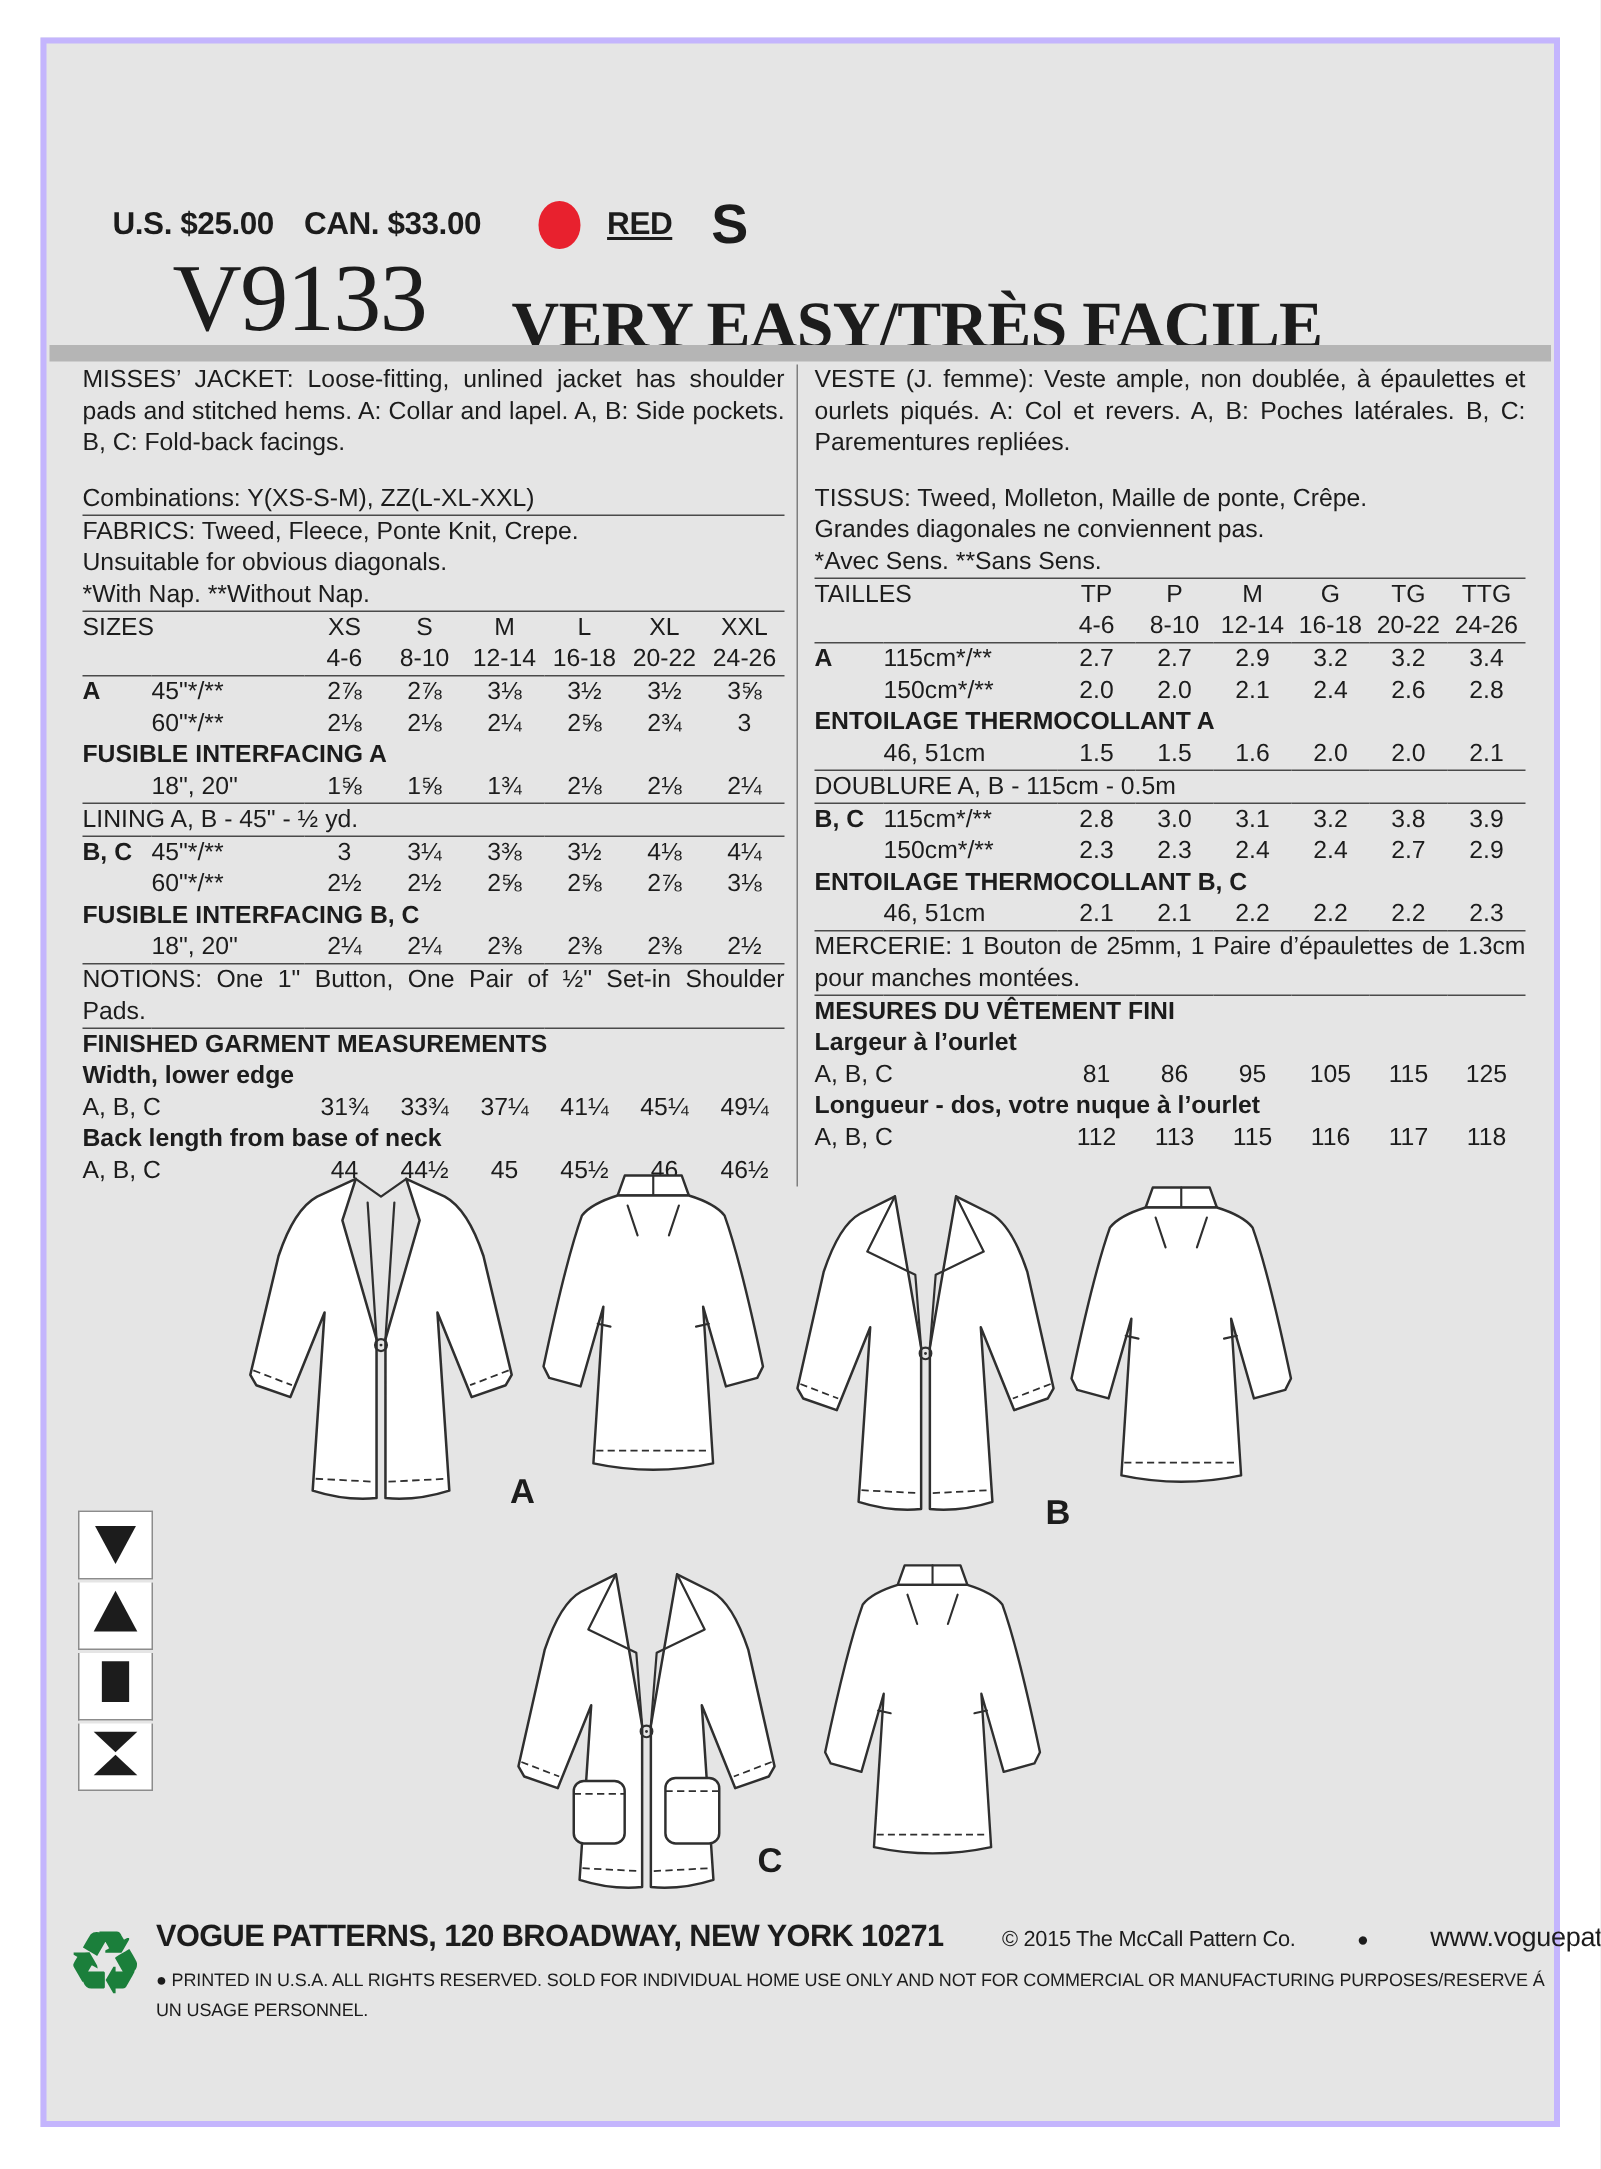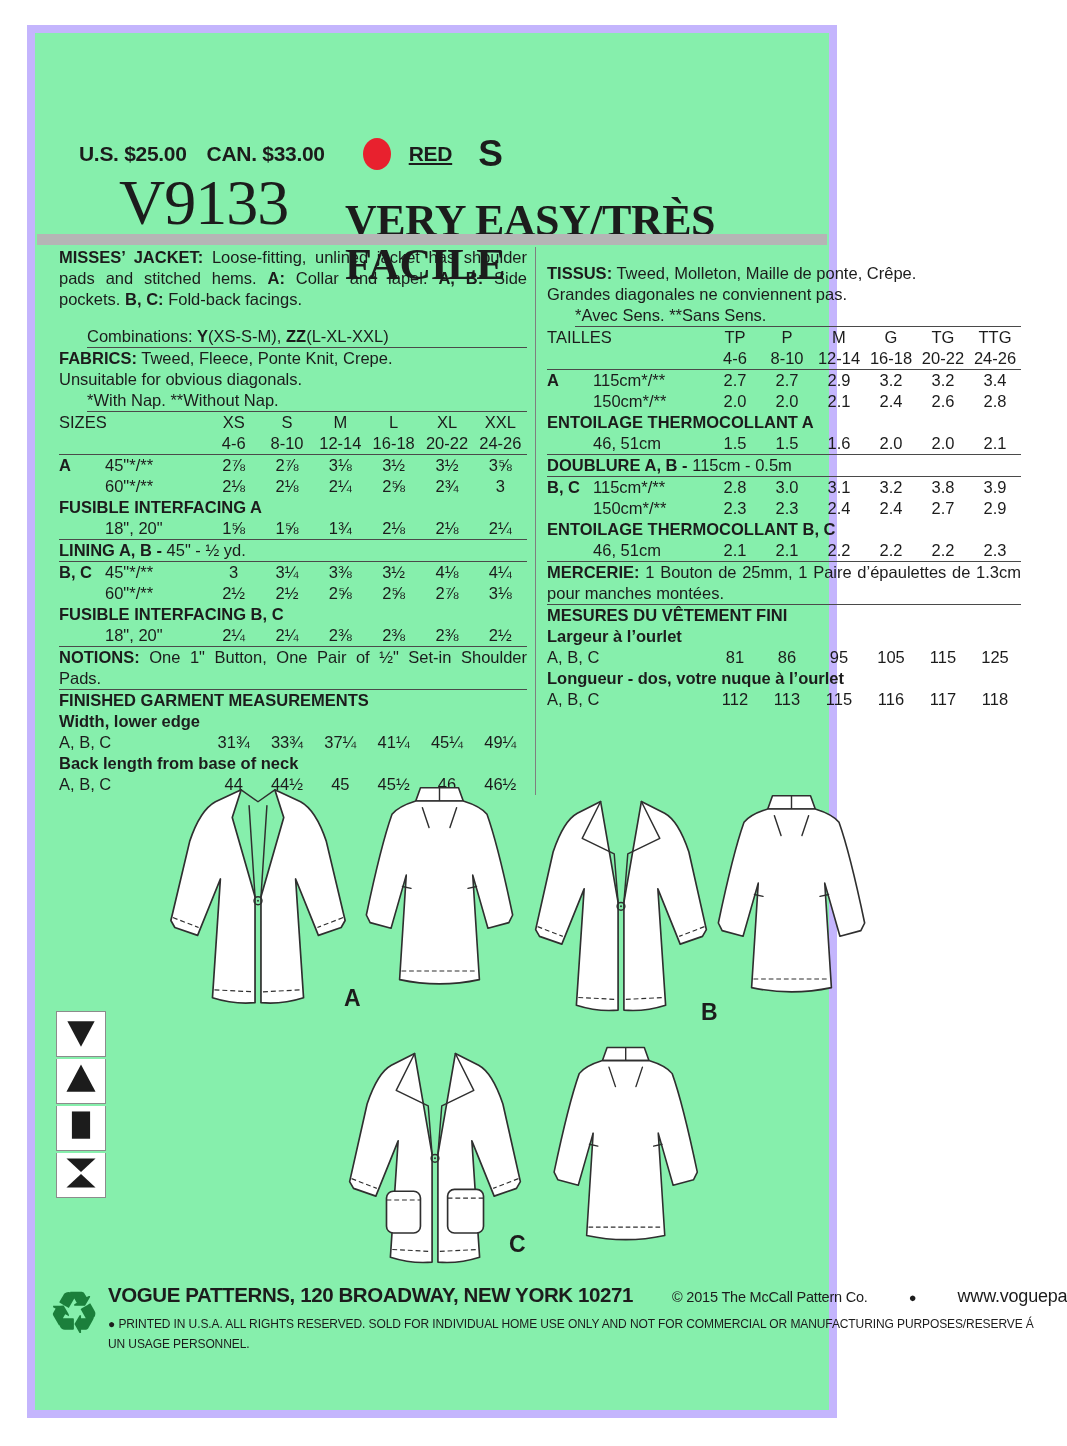--- a/index.html
+++ b/index.html
@@ -2,44 +2,44 @@
 <html><head>
 <meta charset="utf-8">
 <style>
   html,body{margin:0;padding:0;}
   body{
     width:1067px;height:1446px;position:relative;background:#ffffff;
     font-family:"Liberation Sans",sans-serif;color:#1c1c1c;
     -webkit-font-smoothing:antialiased;
   }
   .frame{
-    position:absolute;left:27px;top:25px;width:810px;height:1393px;
-    border:8px solid #c4b5fd;box-sizing:border-box;background:#86efac;
+    position:absolute;left:27px;top:25px;width:1013px;height:1393px;
+    border:4px solid #c4b5fd;box-sizing:border-box;background:#e5e5e5;
   }
   
   .price-line{position:absolute;left:44px;top:100px;display:flex;align-items:center;
     font-weight:bold;font-size:21px;letter-spacing:-0.3px;}
   .price-line .gap{margin-left:20px;}
   .dot{width:28px;height:32px;border-radius:50%;margin-left:38px;}
   .color-name{margin-left:18px;text-decoration:underline;}
   .size-letter{margin-left:26px;font-size:37px;font-weight:bold;}
   .pattern-number{position:absolute;left:40px;top:138px;
     font-family:"Liberation Serif",serif;font-size:64px;letter-spacing:-1px;line-height:1;margin-left:44px;}
   .difficulty{position:absolute;left:310px;top:166px;
     font-family:"Liberation Serif",serif;font-weight:bold;font-size:44px;letter-spacing:-0.5px;line-height:1;}
   .gray-bar{position:absolute;left:2px;right:2px;top:201px;height:11px;background:#b5b5b5;}
   
   .cols{position:absolute;left:24px;top:214px;width:962px;display:flex;font-size:16.5px;}
   .col{width:472px;}
   .col.right{border-left:1.5px solid #7f7f7f;padding-left:11px;width:478px;margin-left:8px;}
   .para{line-height:21px;text-align:justify;}
   .line{line-height:21px;}
   .spacer{height:16px;}
-  .rule-below{border-bottom:1.5px solid #4a4a4a;margin-left:28px;}
-  b{font-weight:bold;}
+  .rule-below{border-bottom:1.5px solid #4a4a4a;}
+  b{font-weight:normal;}
   table{border-collapse:collapse;width:100%;table-layout:fixed;}
   td{padding:0;line-height:21px;vertical-align:bottom;overflow:visible;white-space:nowrap;}
   td.num{text-align:center;}
   td.b{font-weight:bold;}
   td.para2{white-space:normal;text-align:justify;line-height:21px;}
   tr.rule td{border-top:1.5px solid #4a4a4a;}
   col.c1{width:46px;} col.c2{width:102px;}
   .right col.c1{width:46px;} .right col.c2{width:116px;}
   
   .drawings{position:absolute;left:0;top:733px;width:1005px;height:515px;}
@@ -213,20 +213,21 @@
               <td class="num">44½</td>
               <td class="num">45</td>
               <td class="num">45½</td>
               <td class="num">46</td>
               <td class="num">46½</td>
             </tr>
           </tbody>
       </table>
     </div>
     <div class="col right">
+      <div class="para"><b>VESTE (J. femme):</b> Veste ample, non doublée, à épaulettes et ourlets piqués. <b>A:</b> Col et revers. <b>A, B:</b> Poches latérales. <b>B, C:</b> Parementures repliées.</div>
       <div class="spacer"></div>
       <div class="line"><b>TISSUS:</b> Tweed, Molleton, Maille de ponte, Crêpe.</div>
       <div class="line">Grandes diagonales ne conviennent pas.</div>
       <div class="line rule-below">*Avec Sens. **Sans Sens.</div>
       <table>
         <colgroup>
             <col class="c1">
             <col class="c2">
             <col>
             <col>

